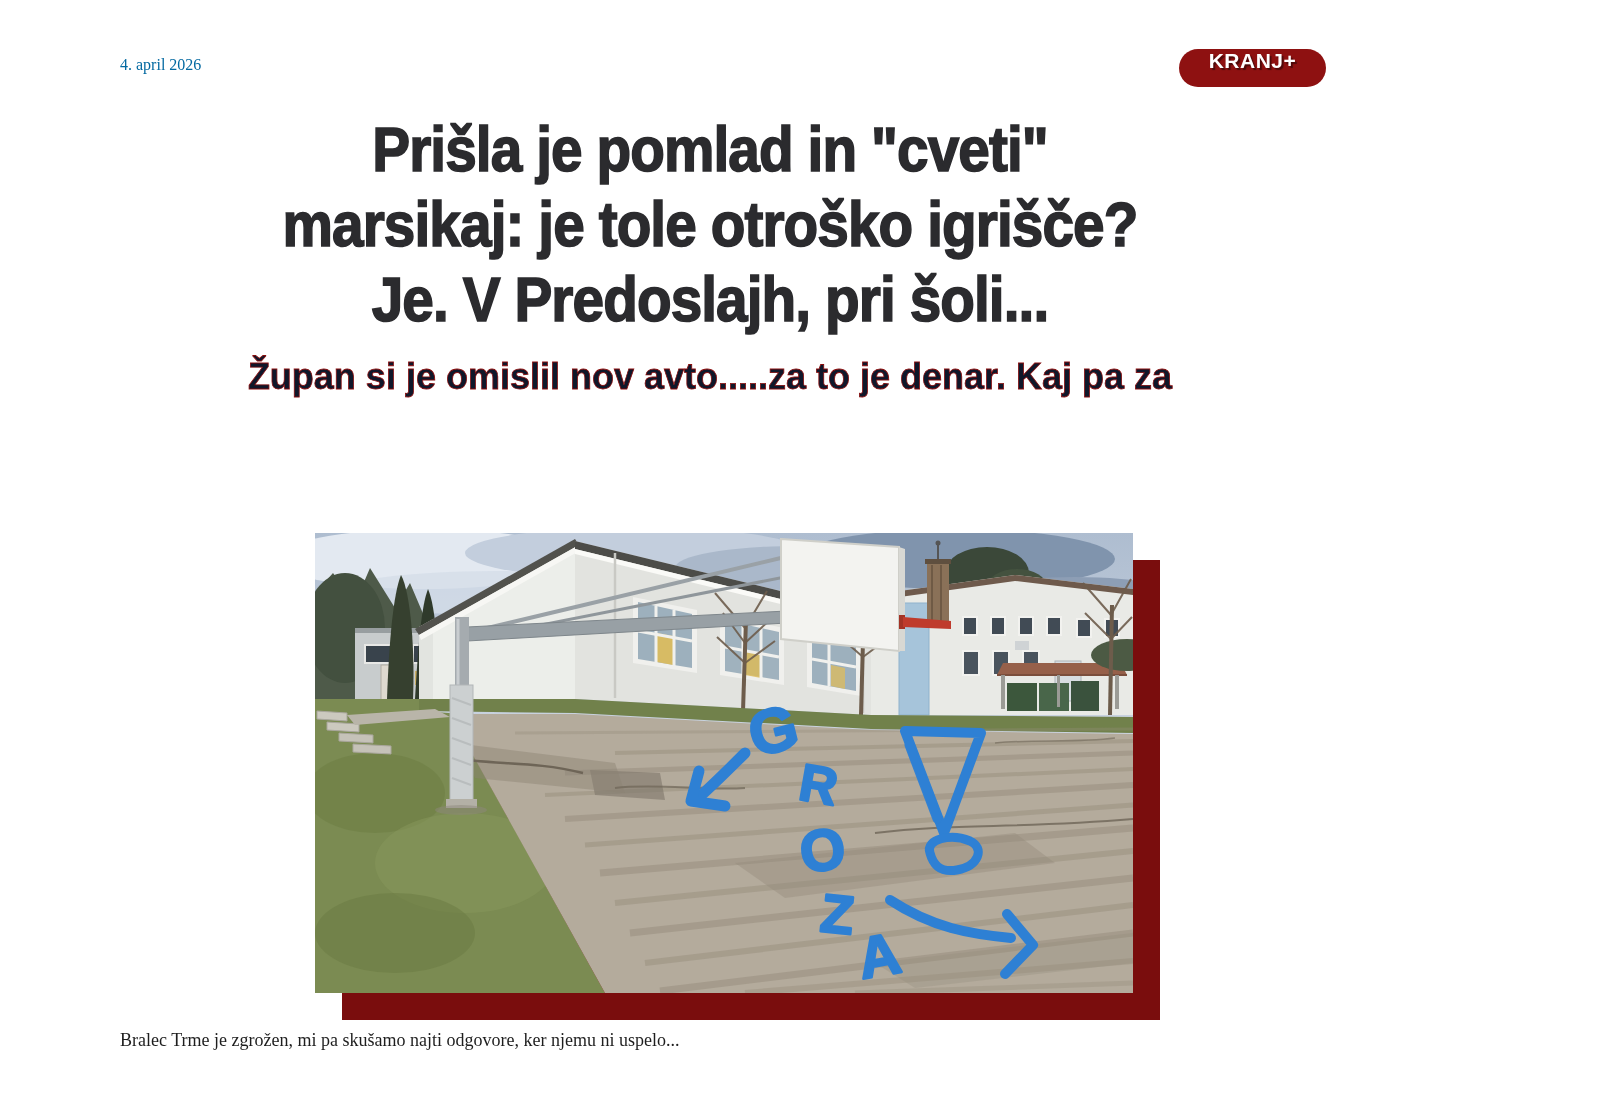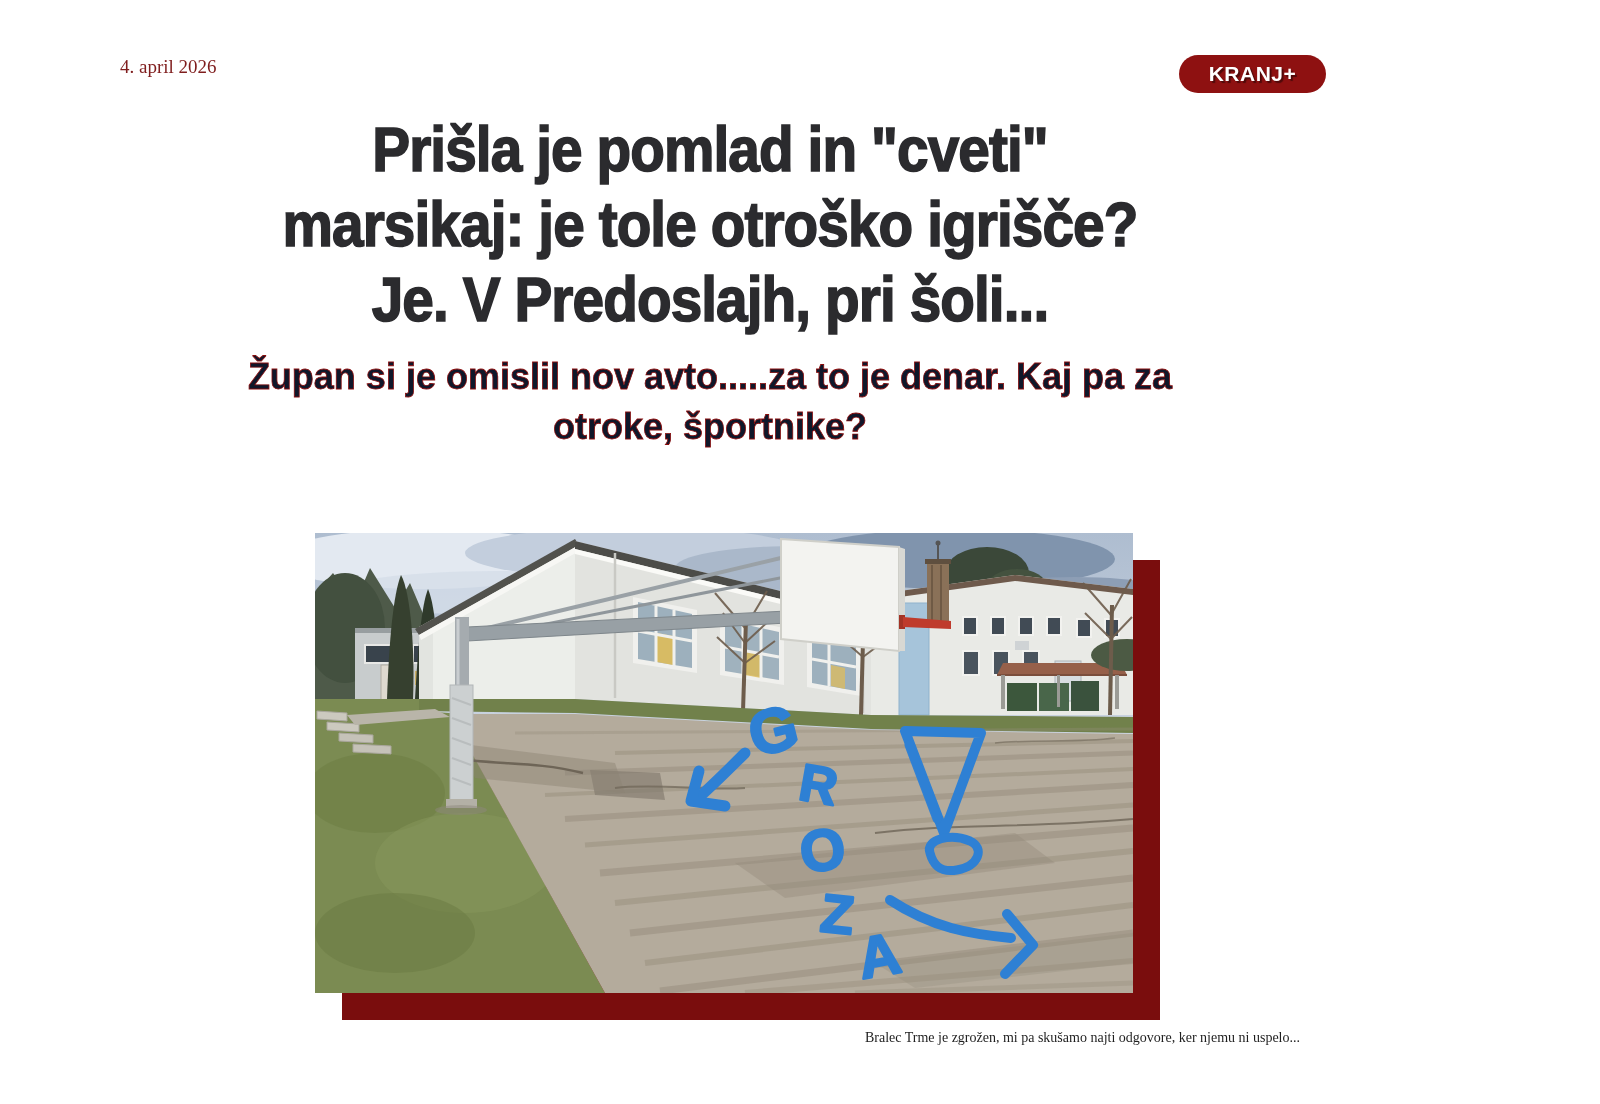--- a/index.html
+++ b/index.html
@@ -2,30 +2,29 @@
 <html><head>
 <meta charset="utf-8">
 <style>
   html,body{margin:0;padding:0;}
   body{
     width:1600px;height:1104px;position:relative;overflow:hidden;
     background:#ffffff;font-family:"Liberation Sans",sans-serif;
   }
   .date{
     position:absolute;left:120px;top:56px;
-    font-family:"Liberation Serif",serif;font-size:19px;color:#7f1d1d;
+    font-family:"Liberation Serif",serif;font-size:16px;color:#0369a1;
   }
   .badge{
     position:absolute;left:1179px;top:49px;width:147px;height:38px;
     background:#8e1111;border-radius:19px;
-    display:flex;align-items:center;justify-content:center;
+    display:flex;justify-content:center;
     color:#ffffff;font-weight:700;font-size:21px;letter-spacing:.5px;
     text-shadow:2px 2px 1px rgba(0,0,0,.45);
     cursor:pointer;
-    margin-top:6px;
   }
   h1.title{
     margin:0;position:absolute;left:120px;top:112px;width:1180px;
     text-align:center;color:#2b2b2e;
     font-size:63px;line-height:75px;font-weight:700;letter-spacing:-1px;
     -webkit-text-stroke:1.6px #2b2b2e;
     transform:scaleX(.9);transform-origin:50% 0;
     white-space:nowrap;
   }
   h2.subtitle{
@@ -37,43 +36,42 @@
   }
   .photo-shadow{
     position:absolute;left:342px;top:560px;width:818px;height:460px;
     background:#7a0d0d;
   }
   figure.photo{
     margin:0;position:absolute;left:315px;top:533px;width:818px;height:460px;
   }
   figure.photo svg{display:block;width:100%;height:100%;}
   .caption{
-    position:absolute;left:120px;top:1030px;width:1180px;text-align:right;
-    font-family:"Liberation Serif",serif;font-size:14px;color:#1e1e1e;
+    position:absolute;left:120px;top:1030px;width:1180px;text-align:left;
+    font-family:"Liberation Serif",serif;font-size:18px;color:#1e1e1e;
   }
   .hand{font-family:"Liberation Sans",sans-serif;font-weight:700;}
 </style>
 </head>
 <body>
 
 <div class="date">4. april 2026</div>
 
 <div class="badge">
   <span>KRANJ+</span>
 </div>
 
 <h1 class="title">
   <div>Prišla je pomlad in "cveti"</div>
   <div>marsikaj: je tole otroško igrišče?</div>
   <div>Je. V Predoslajh, pri šoli...</div>
 </h1>
 
 <h2 class="subtitle">
   <div>Župan si je omislil nov avto.....za to je denar. Kaj pa za</div>
-  <div>otroke, športnike?</div>
 </h2>
 
 <div class="photo-shadow"></div>
 
 <figure class="photo">
   <svg viewBox="0 0 818 460" preserveAspectRatio="none">
     <defs>
       <linearGradient id="sky" x1="0" y1="0" x2="0" y2="1">
         <stop offset="0" stop-color="#aebdd0"></stop>
         <stop offset="1" stop-color="#ccd5e1"></stop>

